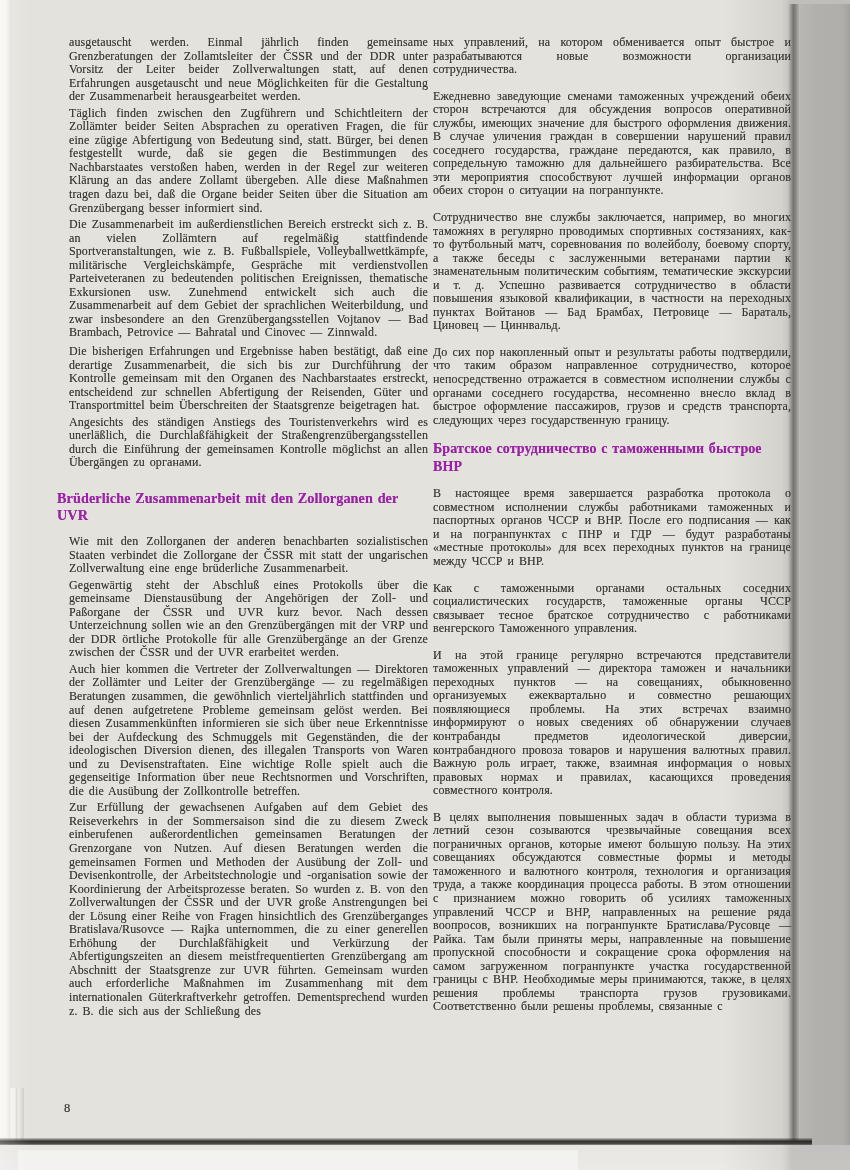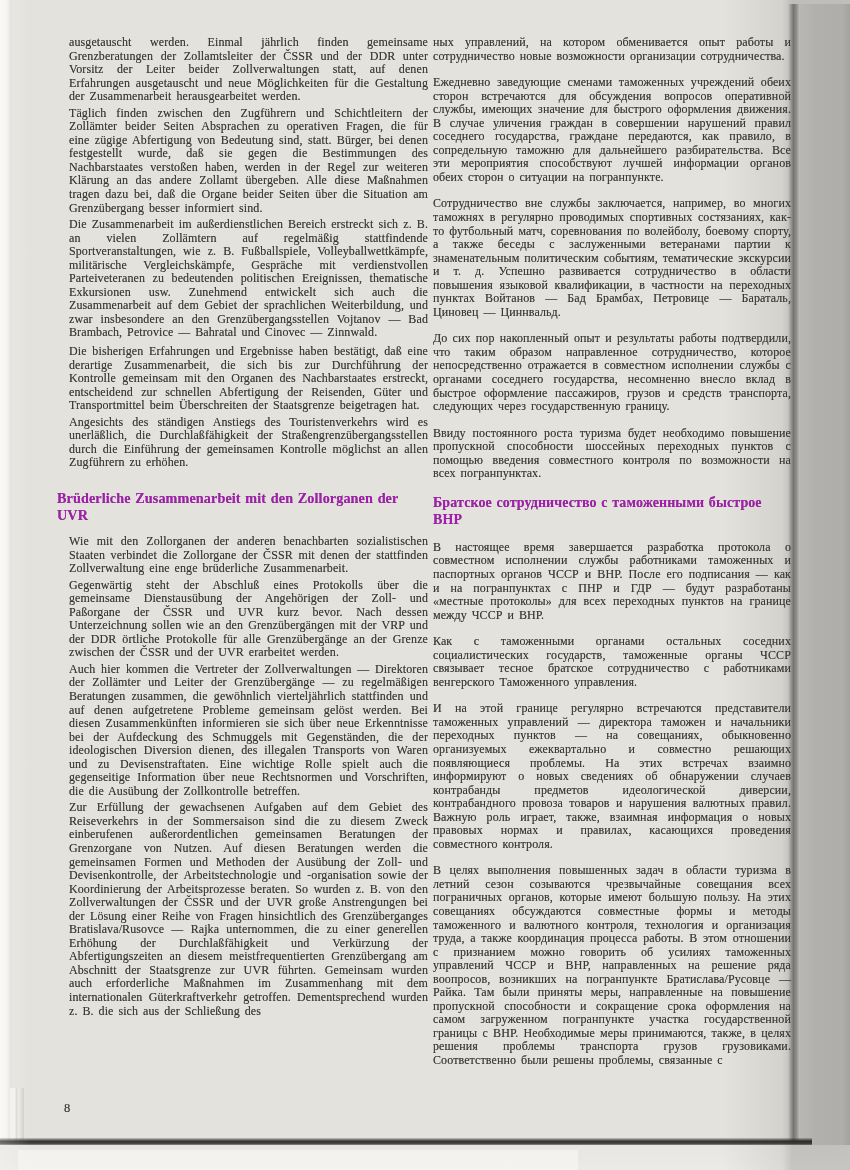--- a/index.html
+++ b/index.html
@@ -81,34 +81,33 @@
   <div class="edge-bottom-line"></div>
   <div class="edge-bottom"></div>
   <div class="edge-bottom-white"></div>
   <div class="paper-shade"></div>
 
   <div class="col col-left" lang="de">
     <p>ausgetauscht werden. Einmal jährlich finden gemeinsame Grenzberatungen der Zollamtsleiter der ČSSR und der DDR unter Vorsitz der Leiter beider Zollverwaltungen statt, auf denen Erfahrungen ausgetauscht und neue Möglichkeiten für die Gestaltung der Zusammenarbeit herausgearbeitet werden.</p>
     <p>Täglich finden zwischen den Zugführern und Schichtleitern der Zollämter beider Seiten Absprachen zu operativen Fragen, die für eine zügige Abfertigung von Bedeutung sind, statt. Bürger, bei denen festgestellt wurde, daß sie gegen die Bestimmungen des Nachbarstaates verstoßen haben, werden in der Regel zur weiteren Klärung an das andere Zollamt übergeben. Alle diese Maßnahmen tragen dazu bei, daß die Organe beider Seiten über die Situation am Grenzübergang besser informiert sind.</p>
     <p>Die Zusammenarbeit im außerdienstlichen Bereich erstreckt sich z. B. an vielen Zollämtern auf regelmäßig stattfindende Sportveranstaltungen, wie z. B. Fußballspiele, Volleyballwettkämpfe, militärische Vergleichskämpfe, Gespräche mit verdienstvollen Parteiveteranen zu bedeutenden politischen Ereignissen, thematische Exkursionen usw. Zunehmend entwickelt sich auch die Zusammenarbeit auf dem Gebiet der sprachlichen Weiterbildung, und zwar insbesondere an den Grenzübergangsstellen Vojtanov — Bad Brambach, Petrovice — Bahratal und Cinovec — Zinnwald.</p>
     <p class="gap-before">Die bisherigen Erfahrungen und Ergebnisse haben bestätigt, daß eine derartige Zusammenarbeit, die sich bis zur Durchführung der Kontrolle gemeinsam mit den Organen des Nachbarstaates erstreckt, entscheidend zur schnellen Abfertigung der Reisenden, Güter und Transportmittel beim Überschreiten der Staatsgrenze beigetragen hat.</p>
-    <p>Angesichts des ständigen Anstiegs des Touristenverkehrs wird es unerläßlich, die Durchlaßfähigkeit der Straßengrenzübergangsstellen durch die Einführung der gemeinsamen Kontrolle möglichst an allen Zugführern zu erhöhen.</p>
+    <p>Angesichts des ständigen Anstiegs des Touristenverkehrs wird es unerläßlich, die Durchlaßfähigkeit der Straßengrenzübergangsstellen durch die Einführung der gemeinsamen Kontrolle möglichst an allen Übergängen zu органами.</p>
     <h2>Brüderliche Zusammenarbeit mit den Zollorganen der UVR</h2>
-    <p>Wie mit den Zollorganen der anderen benachbarten sozialistischen Staaten verbindet die Zollorgane der ČSSR mit denen der stattfinden Zollverwaltung eine enge brüderliche Zusammenarbeit.</p>
+    <p>Wie mit den Zollorganen der anderen benachbarten sozialistischen Staaten verbindet die Zollorgane der ČSSR mit statt der ungarischen Zollverwaltung eine enge brüderliche Zusammenarbeit.</p>
     <p>Gegenwärtig steht der Abschluß eines Protokolls über die gemeinsame Dienstausübung der Angehörigen der Zoll- und Paßorgane der ČSSR und UVR kurz bevor. Nach dessen Unterzeichnung sollen wie an den Grenzübergängen mit der VRP und der DDR örtliche Protokolle für alle Grenzübergänge an der Grenze zwischen der ČSSR und der UVR erarbeitet werden.</p>
     <p>Auch hier kommen die Vertreter der Zollverwaltungen — Direktoren der Zollämter und Leiter der Grenzübergänge — zu regelmäßigen Beratungen zusammen, die gewöhnlich vierteljährlich stattfinden und auf denen aufgetretene Probleme gemeinsam gelöst werden. Bei diesen Zusammenkünften informieren sie sich über neue Erkenntnisse bei der Aufdeckung des Schmuggels mit Gegenständen, die der ideologischen Diversion dienen, des illegalen Transports von Waren und zu Devisenstraftaten. Eine wichtige Rolle spielt auch die gegenseitige Information über neue Rechtsnormen und Vorschriften, die die Ausübung der Zollkontrolle betreffen.</p>
     <p>Zur Erfüllung der gewachsenen Aufgaben auf dem Gebiet des Reiseverkehrs in der Sommersaison sind die zu diesem Zweck einberufenen außerordentlichen gemeinsamen Beratungen der Grenzorgane von Nutzen. Auf diesen Beratungen werden die gemeinsamen Formen und Methoden der Ausübung der Zoll- und Devisenkontrolle, der Arbeitstechnologie und -organisation sowie der Koordinierung der Arbeitsprozesse beraten. So wurden z. B. von den Zollverwaltungen der ČSSR und der UVR große Anstrengungen bei der Lösung einer Reihe von Fragen hinsichtlich des Grenzüberganges Bratislava/Rusovce — Rajka unternommen, die zu einer generellen Erhöhung der Durchlaßfähigkeit und Verkürzung der Abfertigungszeiten an diesem meistfrequentierten Grenzübergang am Abschnitt der Staatsgrenze zur UVR führten. Gemeinsam wurden auch erforderliche Maßnahmen im Zusammenhang mit dem internationalen Güterkraftverkehr getroffen. Dementsprechend wurden z. B. die sich aus der Schließung des</p>
   </div>
 
   <div class="col col-right" lang="ru">
-    <p>ных управлений, на котором обменивается опыт работы и сотрудничество новые возможности организации сотрудничества.</p>
+    <p>ных управлений, на котором обменивается опыт быстрое и разрабатываются новые возможности организации сотрудничества.</p>
     <p>Ежедневно заведующие сменами таможенных учреждений обеих сторон встречаются для обсуждения вопросов оперативной службы, имеющих значение для быстрого оформления движения. В случае уличения граждан в совершении нарушений правил соседнего государства, граждане передаются, как правило, в сопредельную таможню для дальнейшего разбирательства. Все эти мероприятия способствуют лучшей информации органов обеих сторон о ситуации на погранпункте.</p>
     <p>Сотрудничество вне службы заключается, например, во многих таможнях в регулярно проводимых спортивных состязаниях, как-то футбольный матч, соревнования по волейболу, боевому спорту, а также беседы с заслуженными ветеранами партии к знаменательным политическим событиям, тематические экскурсии и т. д. Успешно развивается сотрудничество в области повышения языковой квалификации, в частности на переходных пунктах Войтанов — Бад Брамбах, Петровице — Бараталь, Циновец — Циннвальд.</p>
     <p>До сих пор накопленный опыт и результаты работы подтвердили, что таким образом направленное сотрудничество, которое непосредственно отражается в совместном исполнении службы с органами соседнего государства, несомненно внесло вклад в быстрое оформление пассажиров, грузов и средств транспорта, следующих через государственную границу.</p>
-    <p>Ввиду постоянного роста туризма будет необходимо повышение пропускной способности шоссейных переходных пунктов с помощью введения совместного контроля по возможности на всех погранпунктах.</p>
     <h2>Братское сотрудничество с таможенными быстрое ВНР</h2>
     <p>В настоящее время завершается разработка протокола о совместном исполнении службы работниками таможенных и паспортных органов ЧССР и ВНР. После его подписания — как и на погранпунктах с ПНР и ГДР — будут разработаны «местные протоколы» для всех переходных пунктов на границе между ЧССР и ВНР.</p>
     <p>Как с таможенными органами остальных соседних социалистических государств, таможенные органы ЧССР связывает тесное братское сотрудничество с работниками венгерского Таможенного управления.</p>
     <p>И на этой границе регулярно встречаются представители таможенных управлений — директора таможен и начальники переходных пунктов — на совещаниях, обыкновенно организуемых ежеквартально и совместно решающих появляющиеся проблемы. На этих встречах взаимно информируют о новых сведениях об обнаружении случаев контрабанды предметов идеологической диверсии, контрабандного провоза товаров и нарушения валютных правил. Важную роль играет, также, взаимная информация о новых правовых нормах и правилах, касающихся проведения совместного контроля.</p>
     <p>В целях выполнения повышенных задач в области туризма в летний сезон созываются чрезвычайные совещания всех пограничных органов, которые имеют большую пользу. На этих совещаниях обсуждаются совместные формы и методы таможенного и валютного контроля, технология и организация труда, а также координация процесса работы. В этом отношении с признанием можно говорить об усилиях таможенных управлений ЧССР и ВНР, направленных на решение ряда воопросов, возникших на погранпункте Братислава/Русовце — Райка. Там были приняты меры, направленные на повышение пропускной способности и сокращение срока оформления на самом загруженном погранпункте участка государственной границы с ВНР. Необходимые меры принимаются, также, в целях решения проблемы транспорта грузов грузовиками. Соответственно были решены проблемы, связанные с</p>
   </div>
 
   <div class="page-number">8</div>
 </div>
 

